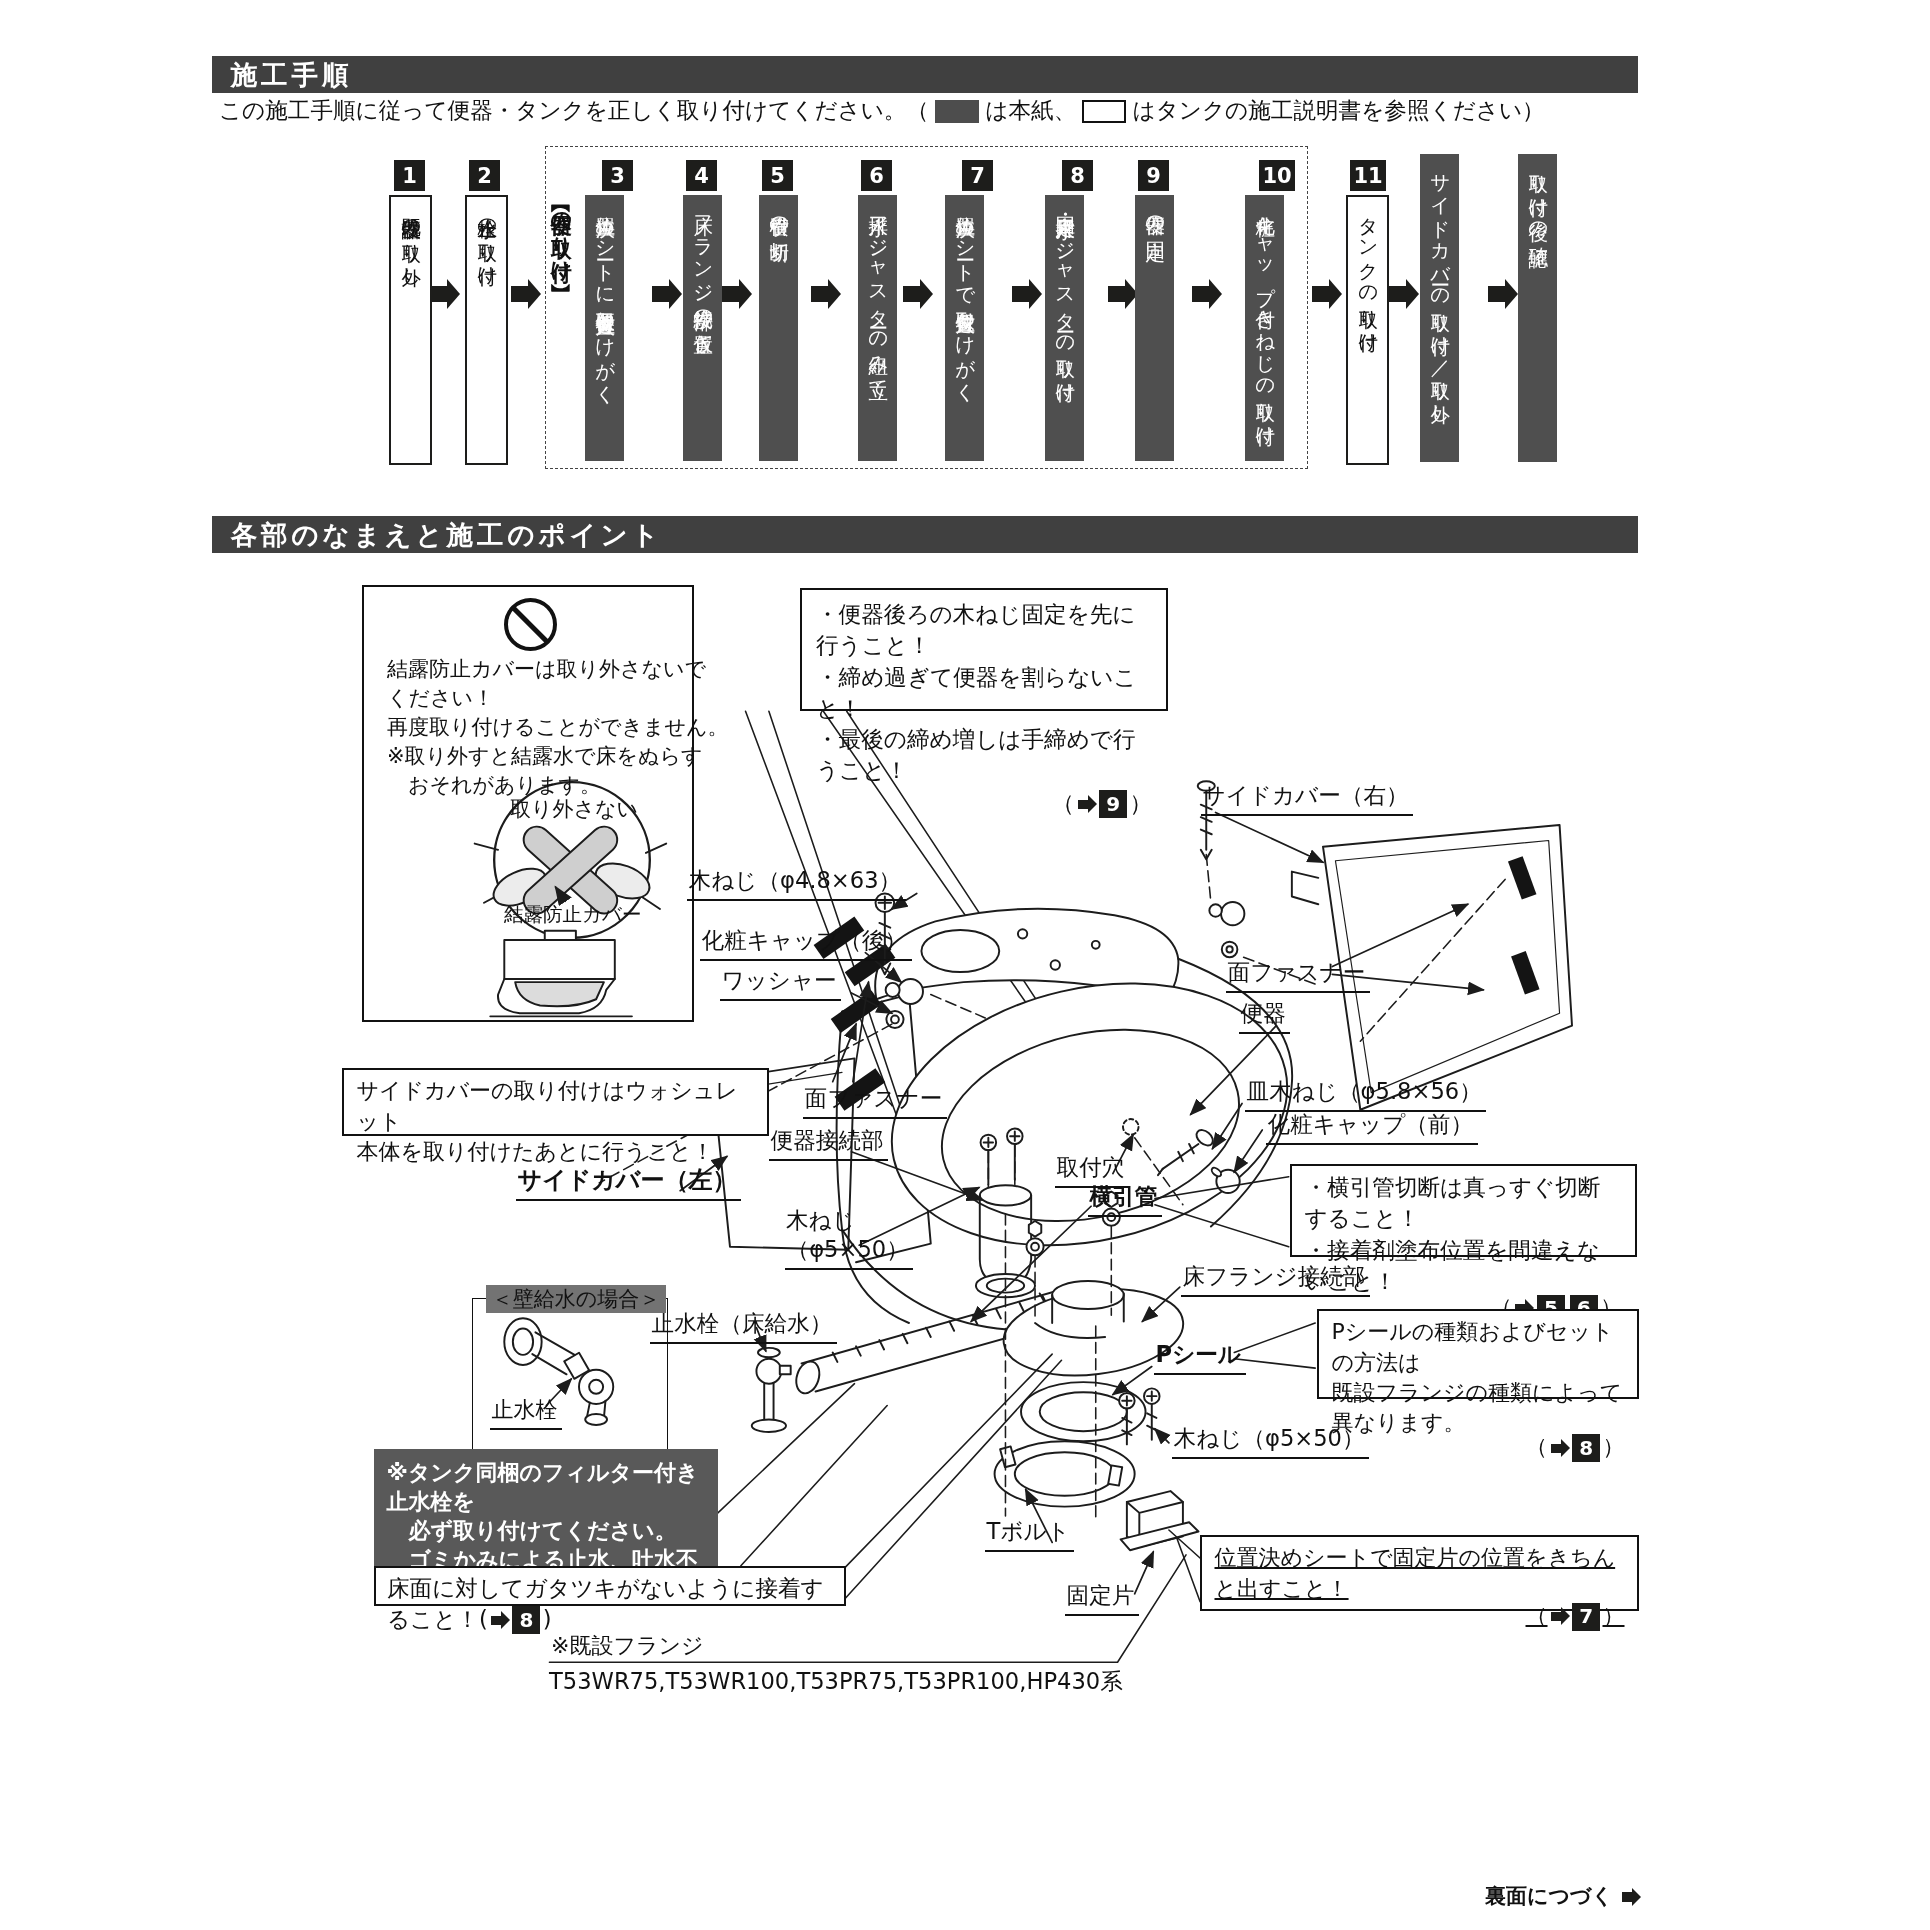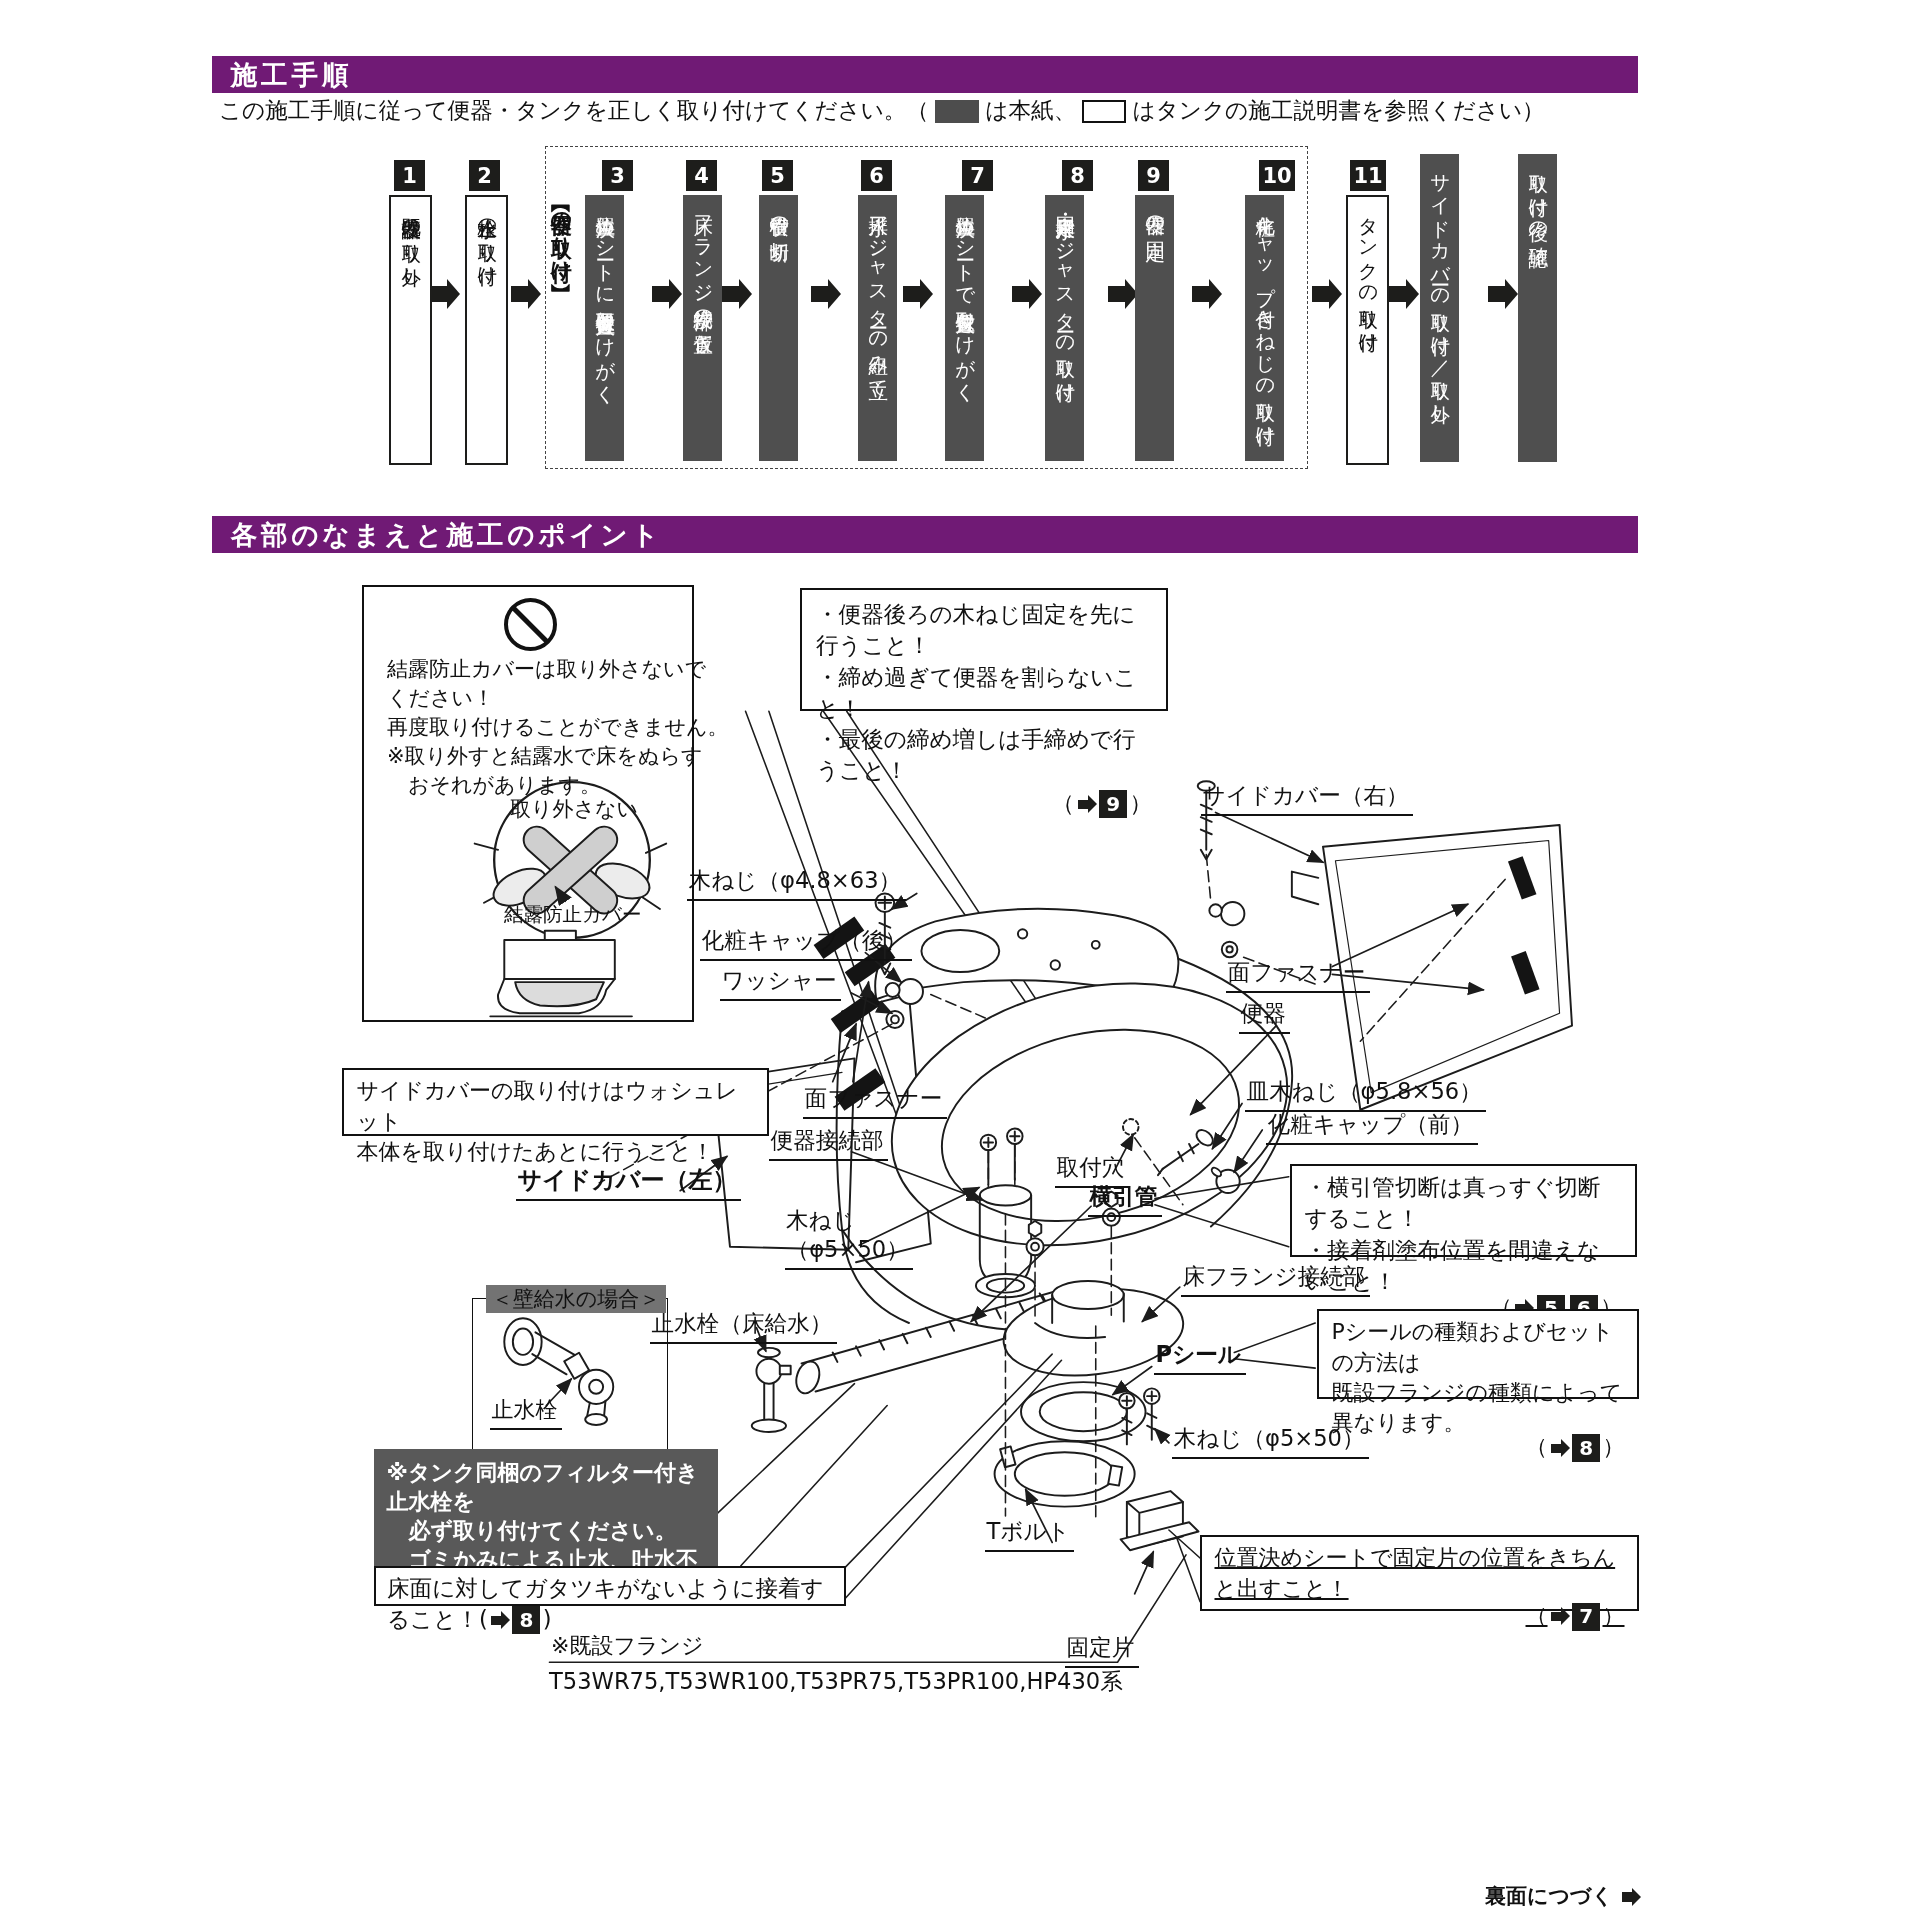--- a/index.html
+++ b/index.html
@@ -1,18 +1,18 @@
 <!DOCTYPE html>
 <html style="font-size:12.5px"><head>
 <meta charset="utf-8">
 <style>
   html,body{margin:0;padding:0;background:#fff;}
   .page{position:relative;width:1930px;height:1930px;background:#fff;overflow:hidden;
         font-family:"DejaVu Sans","Liberation Sans",sans-serif;color:#111;}
-  .bar{position:absolute;left:212px;width:1426px;height:37px;background:#701a75;color:#fff;
+  .bar{position:absolute;left:212px;width:1426px;height:37px;background:#404040;color:#fff;
        font-weight:bold;font-size:26.5px;line-height:37px;padding-left:18.7px;box-sizing:border-box;letter-spacing:3.9px;}
   .subtitle{position:absolute;left:219px;top:95px;font-size:22.6px;}
   .sw{display:inline-block;width:44px;height:23px;vertical-align:-4.7px;margin:0 6.2px;}
   .sw.dark{background:#4d4d4d;}
   .sw.light{background:#fff;border:2.3px solid #111;box-sizing:border-box;}
   
   .dashedgroup{position:absolute;left:545px;top:146px;width:761px;height:321px;border:1.6px dashed #444;}
   .badge{position:absolute;top:160px;width:31px;height:31px;background:#1d1d1b;color:#fff;
          font-weight:bold;font-size:21px;display:flex;align-items:center;justify-content:center;}
   .badge.w{width:36px;}
@@ -367,21 +367,21 @@
   <div class="lbl u" style="left:769px;top:1125px;">便器接続部</div>
   <div class="lbl u" style="left:1055px;top:1152px;">取付穴</div>
   <div class="lbl u b" style="left:1088px;top:1181px;">横引管</div>
   <div class="lbl" style="left:786px;top:1205px;">木ねじ</div>
   <div class="lbl u" style="left:785px;top:1234px;">（φ5×50）</div>
   <div class="lbl u" style="left:650px;top:1308px;">止水栓（床給水）</div>
   <div class="lbl u" style="left:1181px;top:1261px;">床フランジ接続部</div>
   <div class="lbl u b" style="left:1154px;top:1339px;">Pシール</div>
   <div class="lbl u" style="left:1172px;top:1423px;">木ねじ（φ5×50）</div>
   <div class="lbl u" style="left:985px;top:1516px;">Tボルト</div>
-  <div class="lbl u" style="left:1065px;top:1632px;">固定片</div>
+  <div class="lbl u" style="left:1065px;top:1580px;">固定片</div>
 
   <div class="note" style="left:342px;top:1068px;width:427px;height:68px;padding:6.2px 12.5px;font-size:22px;">
     <div>サイドカバーの取り付けはウォシュレット</div>
     <div>本体を取り付けたあとに行うこと！</div>
   </div>
 
   <div class="note" style="left:1290px;top:1164px;width:347px;height:93px;padding:6.2px 12.5px;">
     <div>・横引管切断は真っすぐ切断すること！</div>
     <div>・接着剤塗布位置を間違えないこと！</div>
     <div class="refline" style="margin-top:-4.7px;"><span>（</span><span class="ref-arrow"></span><span class="ref-badge">5</span><span class="ref-badge">6</span><span>）</span></div>

